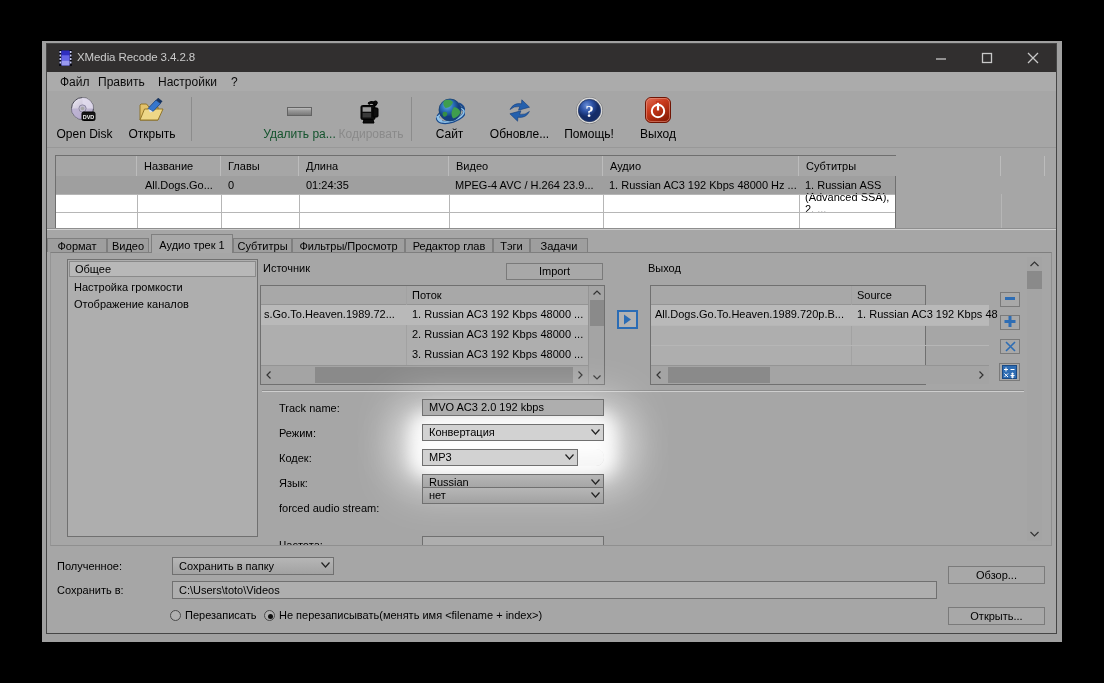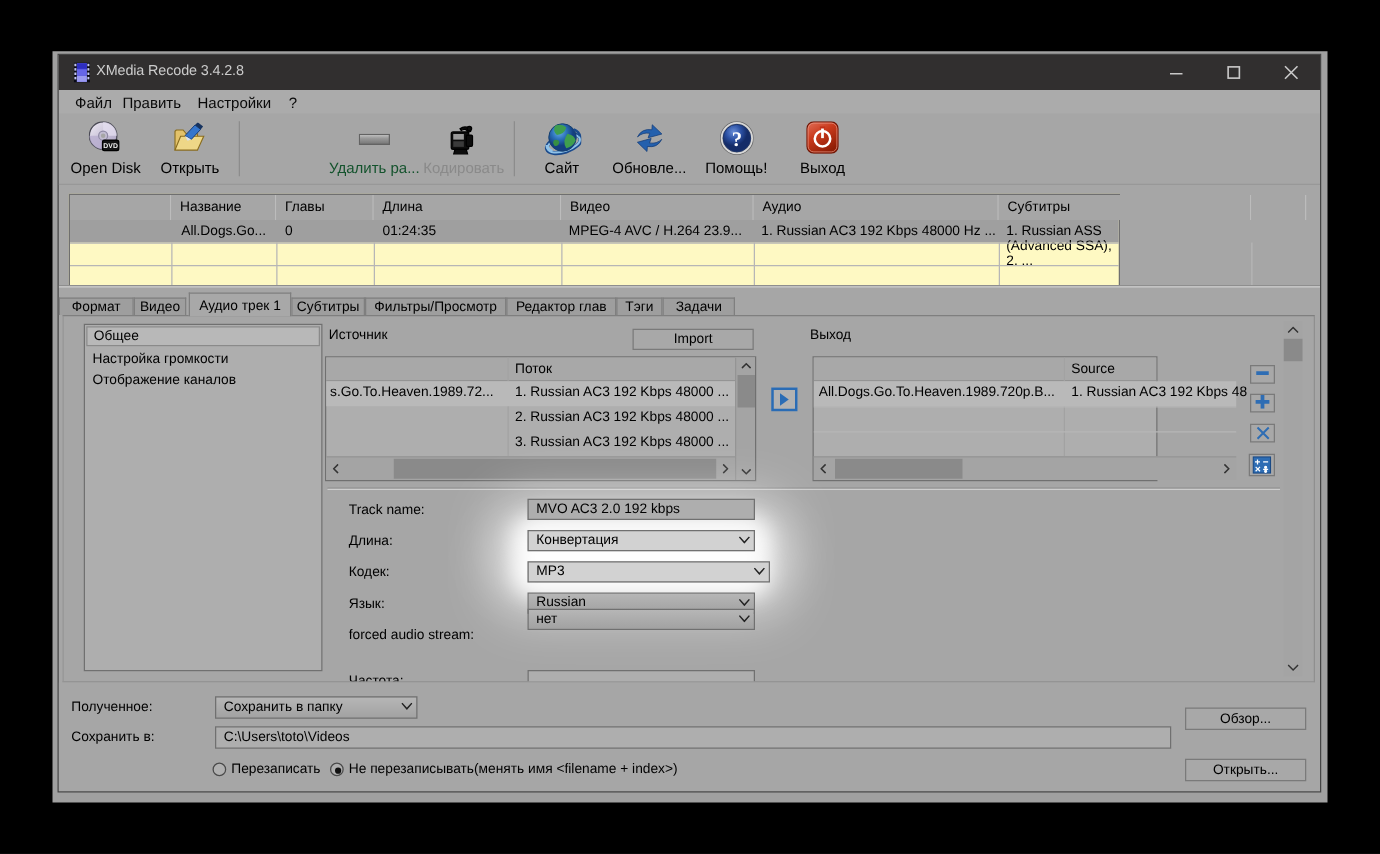--- a/index.html
+++ b/index.html
@@ -8,21 +8,21 @@
 #win{position:absolute;left:42px;top:41px;width:1020px;height:601px;background:#a0a0a0;}
 #inner{position:absolute;left:4px;top:2px;width:1011px;height:591px;border:1px solid #454545;background:#a6a6a6;overflow:hidden;}
 
 #titlebar{position:absolute;left:0;top:0;width:1009px;height:28px;background:#312f2f;color:#dcdcdc;}
 #menubar{position:absolute;left:0;top:28px;width:1009px;height:19px;background:#ababab;}
 #toolbar{position:absolute;left:0;top:47px;width:1009px;height:57px;background:#a6a6a6;border-bottom:1px solid #989898;}
 .tbtn{position:absolute;top:3px;text-align:center;color:#000;font-size:12px;}
 .tbtn .lbl{position:absolute;left:-20px;right:-20px;text-align:center;top:auto;bottom:4px;white-space:nowrap;}
 .sep{position:absolute;top:6px;width:1px;height:44px;background:#8c8c8c;}
 .menuitem{position:absolute;top:3px;font-size:12px;color:#0a0a0a;}
-#filetable{position:absolute;left:8px;top:111px;width:841px;height:74px;border:1px solid #6f6f6f;background:#fef9c3;}
+#filetable{position:absolute;left:8px;top:111px;width:841px;height:74px;border:1px solid #6f6f6f;background:#ffffff;}
 .th{position:absolute;top:0;height:20px;background:#a6a6a6;border-right:1px solid #bcbcbc;}
 .th span{position:absolute;left:7px;top:4px;}
 .row1{position:absolute;left:0;top:20px;width:100%;height:18px;background:#9f9f9f;}
 .rowl{position:absolute;left:0;width:100%;height:1px;background:#b6b6b6;}
 .vgl{position:absolute;top:38px;bottom:0;width:1px;background:#b6b6b6;}
 .cell{position:absolute;top:23px;}
 #divider1{position:absolute;left:0;top:184px;width:1009px;height:2px;border-top:1px solid #8e8e8e;border-bottom:1px solid #cecece;}
 .tab{position:absolute;top:194px;height:14px;background:#9e9e9e;border:1px solid #7f7f7f;border-bottom:none;text-align:center;font-size:11px;padding-top:1px;}
 .tab.active{top:190px;height:19px;background:#a8a8a8;z-index:3;padding-top:4px;}
 #tabpage{position:absolute;left:3px;top:208px;width:1002px;height:294px;background:#a6a6a6;border-top:1px solid #7f7f7f;border-left:1px solid #959595;border-right:1px solid #8f8f8f;border-bottom:1px solid #8f8f8f;overflow:hidden;}
@@ -364,28 +364,28 @@
       <div class="abs" style="left:0px;top:14px;width:15px;height:18px;background:#8a8a8a;"></div>
       <svg class="abs" style="left:3px;top:274px;" width="9" height="6" viewBox="0 0 9 6">
             <path d="M0.5 1 L4.5 5 L8.5 1" fill="none" stroke="#333" stroke-width="1.2"></path>
           </svg>
     </div>
 
     <div class="glowpad" style="left:371px;top:171px;width:182px;height:17px;"></div>
     <div class="glowpad" style="left:371px;top:196px;width:182px;height:17px;"></div>
     <div class="abs" style="left:228px;top:149px;">Track name:</div>
     <div class="inp" style="left:371px;top:146px;width:182px;height:17px;padding:1px 0 0 6px;">MVO AC3 2.0 192 kbps</div>
-    <div class="abs" style="left:228px;top:174px;">Длина:</div>
+    <div class="abs" style="left:228px;top:174px;">Режим:</div>
     <div class="inp combo glow" style="left:371px;top:171px;width:182px;height:17px;padding:1px 0 0 6px;">Конвертация<span class="chev">
             <svg width="9" height="6" viewBox="0 0 9 6">
               <path d="M0.5 0.5 L4.5 5 L8.5 0.5" fill="none" stroke="#222" stroke-width="1.2"></path>
             </svg>
           </span></div>
     <div class="abs" style="left:228px;top:199px;">Кодек:</div>
-    <div class="inp combo glow" style="left:371px;top:196px;width:194px;height:17px;padding:1px 0 0 6px;">MP3<span class="chev">
+    <div class="inp combo glow" style="left:371px;top:196px;width:156px;height:17px;padding:1px 0 0 6px;">MP3<span class="chev">
             <svg width="9" height="6" viewBox="0 0 9 6">
               <path d="M0.5 0.5 L4.5 5 L8.5 0.5" fill="none" stroke="#222" stroke-width="1.2"></path>
             </svg>
           </span></div>
     <div class="abs" style="left:228px;top:224px;">Язык:</div>
     <div class="inp combo" style="left:371px;top:221px;width:182px;height:17px;padding:1px 0 0 6px;">Russian<span class="chev">
             <svg width="9" height="6" viewBox="0 0 9 6">
               <path d="M0.5 0.5 L4.5 5 L8.5 0.5" fill="none" stroke="#222" stroke-width="1.2"></path>
             </svg>
           </span></div>

